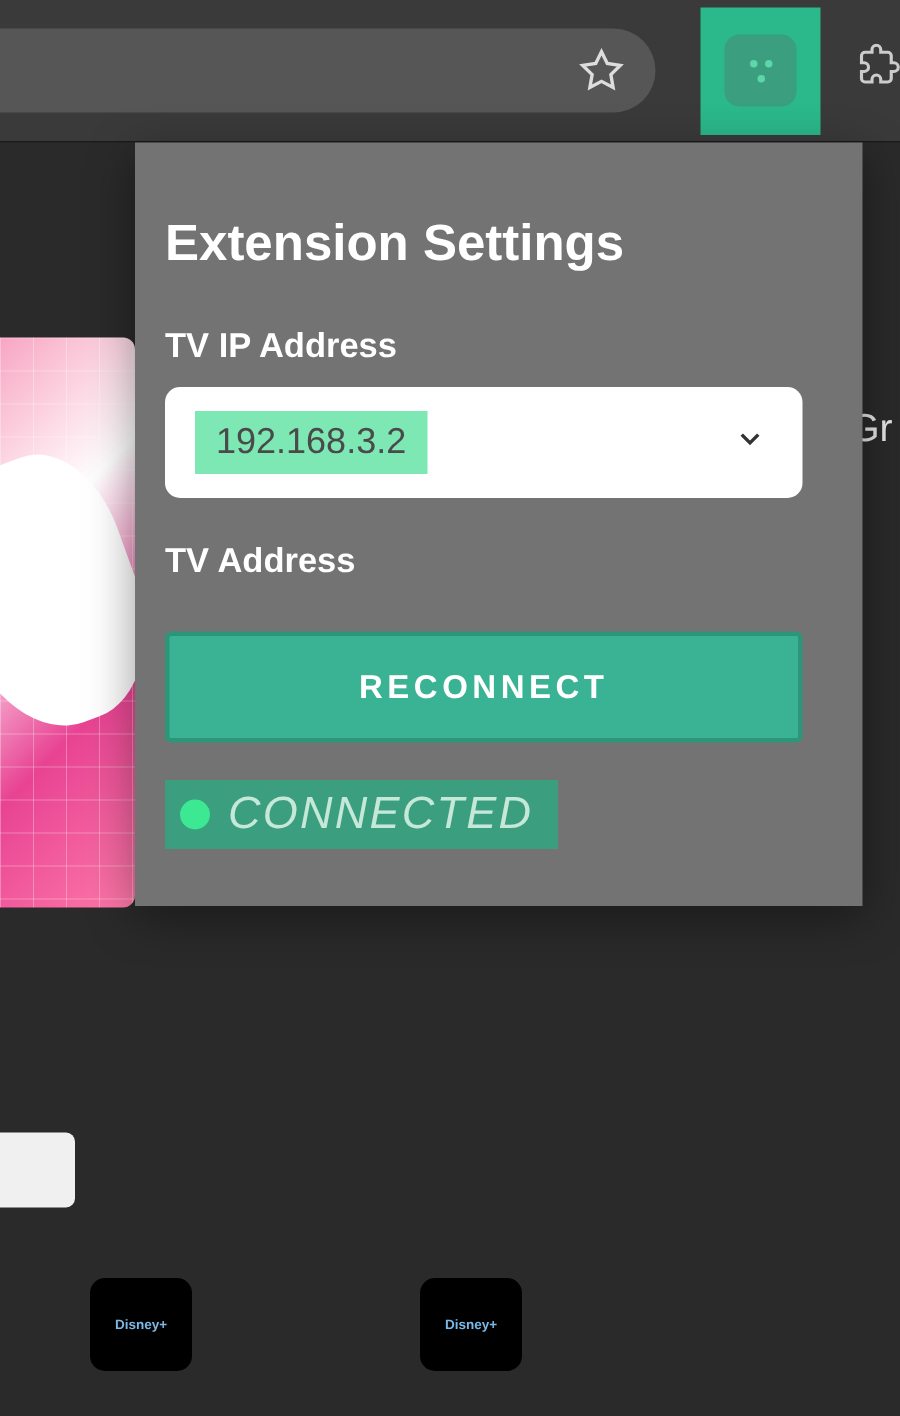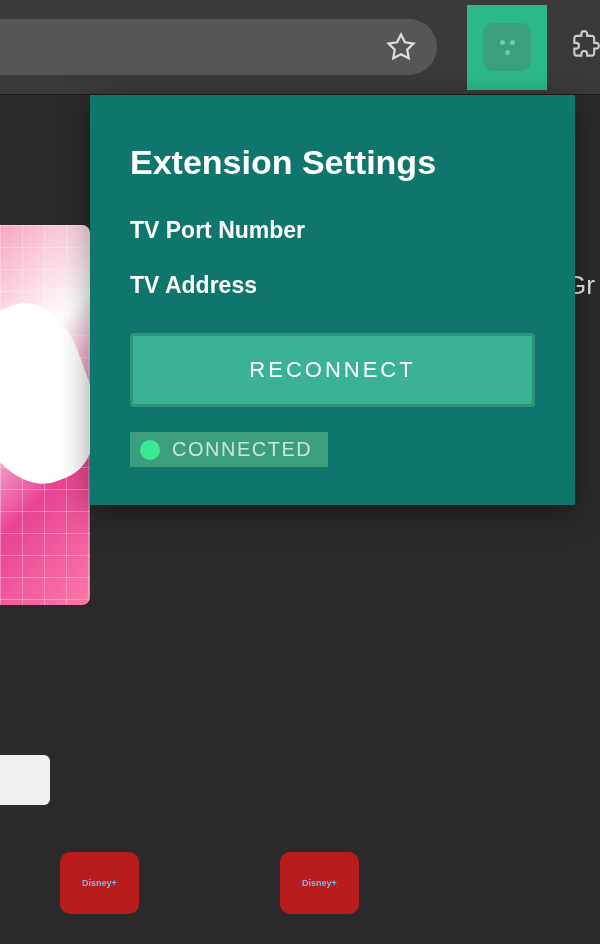--- a/index.html
+++ b/index.html
@@ -138,42 +138,42 @@
       position: absolute;
       top: 660px;
       left: 0;
       width: 50px;
       height: 50px;
       background: #f0f0f0;
       border-radius: 0 6px 6px 0;
     }
     .bg-app-icon {
       position: absolute;
-      width: 79px;
+      width: 68px;
       height: 62px;
-      background: #b91c1c;
+      background: #000000;
       border-radius: 10px;
       display: flex;
       align-items: center;
       justify-content: center;
       color: #7ab8e8;
       font-size: 9px;
       font-weight: bold;
     }
     .bg-app-icon.one { bottom: 30px; left: 60px; }
     .bg-app-icon.two { bottom: 30px; left: 280px; }
     
     
     .popup {
       position: absolute;
       top: 95px;
       left: 90px;
       width: 485px;
-      background: #0f766e;
-      padding: 48px 40px 38px 40px;
+      background: #737373;
+      padding: 48px 40px 38px 20px;
       z-index: 10;
       box-shadow: 0 8px 30px rgba(0,0,0,0.4);
     }
     .popup-title {
       color: white;
       font-size: 34px;
       font-weight: 700;
       margin-bottom: 35px;
     }
     .field-group {
@@ -210,21 +210,21 @@
       transform: translateY(-50%);
       color: #333;
     }
     .reconnect-btn {
       width: 100%;
       height: 74px;
       background: #3ab394;
       border: 3px solid #2d9679;
       color: white;
       font-size: 22px;
-      font-weight: 400;
+      font-weight: 700;
       letter-spacing: 3px;
       border-radius: 4px;
       cursor: pointer;
       margin-top: 6px;
       margin-bottom: 25px;
     }
     .status-row {
       display: inline-flex;
       align-items: center;
       background: #3a9e7f;
@@ -232,23 +232,24 @@
       gap: 12px;
     }
     .status-dot {
       width: 20px;
       height: 20px;
       background: #3de892;
       border-radius: 50%;
     }
     .status-text {
       color: #c5e8d8;
-      font-size: 20px;
+      font-size: 30px;
       font-weight: 500;
       letter-spacing: 1.5px;
+      font-style: italic;
     }
   </style>
 </head>
 <body>
 
 <div class="toolbar">
   <div class="url-bar-edge">
     <span class="star-icon">
       <svg width="30" height="30" viewBox="0 0 24 24" fill="none" stroke="#ddd" stroke-width="1.8">
         <polygon points="12,2 15.09,8.26 22,9.27 17,14.14 18.18,21.02 12,17.77 5.82,21.02 7,14.14 2,9.27 8.91,8.26"></polygon>
@@ -274,23 +275,33 @@
   </div>
   <div class="bg-text">Gr</div>
   <div class="bg-small-block"></div>
   <div class="bg-app-icon one">Disney+</div>
   <div class="bg-app-icon two">Disney+</div>
 </div>
 
 <div class="popup">
   <h1 class="popup-title">Extension Settings</h1>
   
-
   <div class="field-group">
-    <label class="field-label">TV Port Number</label>
+    <label class="field-label">TV IP Address</label>
+    <div class="field-input-wrap">
+      <span class="field-value">192.168.3.2</span>
+      <span class="field-chevron">
+        <svg width="22" height="22" viewBox="0 0 24 24" fill="none" stroke="#333" stroke-width="2.5">
+          <polyline points="6 9 12 15 18 9"></polyline>
+        </svg>
+      </span>
+    </div>
+  </div>
+
+  <div class="field-group">
   </div>
 
   <div class="field-group">
     <label class="field-label">TV Address</label>
   </div>
 
   <button class="reconnect-btn">RECONNECT</button>
 
   <div class="status-row">
     <span class="status-dot"></span>

